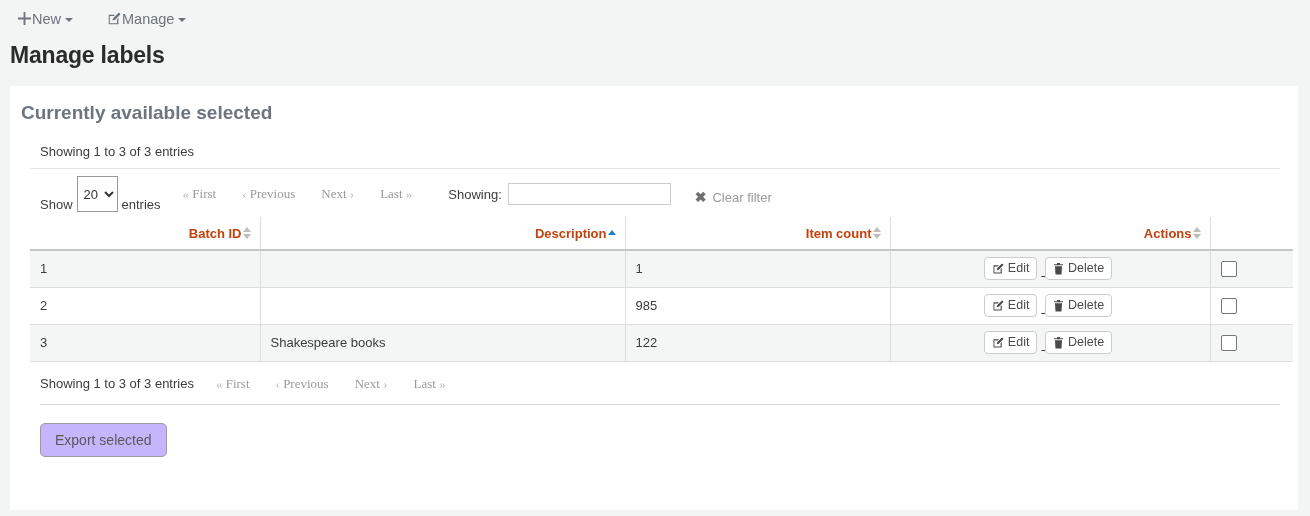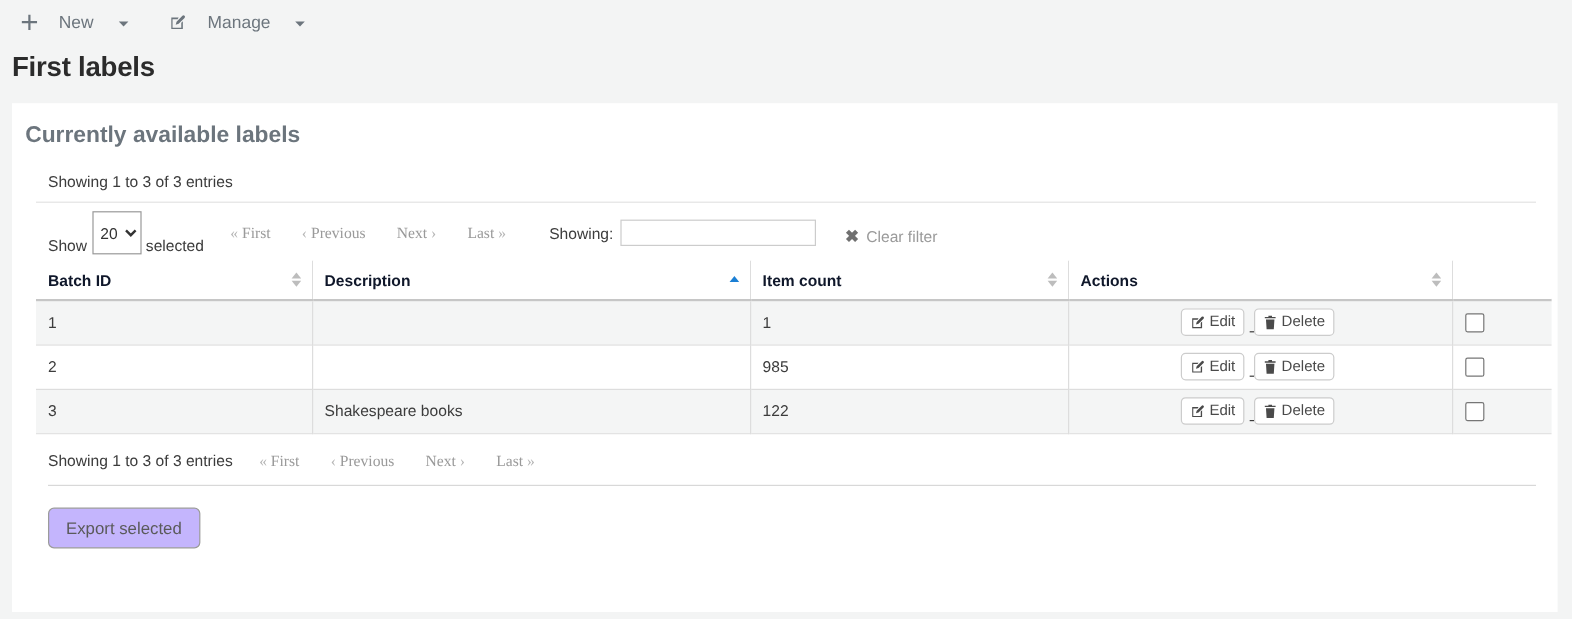--- a/index.html
+++ b/index.html
@@ -21,21 +21,21 @@
     height: 37px;
     background: #f3f4f4;
     display: flex;
     align-items: center;
     padding-left: 18px;
     box-sizing: border-box;
   }
   .tb-btn {
     display: flex;
     align-items: center;
-    gap: 18px;
+    gap: 1px;
     color: #6c757d;
     font-size: 14.5px;
     margin-right: 34px;
     cursor: pointer;
     user-select: none;
     white-space: nowrap;
   }
   .tb-btn .tb-ico {
     display: inline-flex;
     align-items: center;
@@ -183,24 +183,24 @@
     font-size: 13px;
   }
   table.dt th {
     border: 1px solid #dddddd;
     border-top: none;
     border-left: none;
     border-right: 1px solid #dddddd;
     border-bottom: 2px solid #c6c6c6;
     background: #ffffff;
     font-weight: bold;
-    color: #0f172a;
+    color: #c2410c;
     height: 33px;
     padding: 0 18px 0 10px;
-    text-align: left;
+    text-align: right;
     position: relative;
     box-sizing: border-box;
     cursor: pointer;
     white-space: nowrap;
     overflow: hidden;
   }
   table.dt th:first-child { border-left: none; }
   table.dt th.last-h { border-right: none; }
 
   .sort-ind {
@@ -325,37 +325,37 @@
       <svg width="14" height="14" viewBox="0 0 16 16" aria-hidden="true">
         <path d="M2 3h7L8 4.5H3.2v8.3h8.3V8L13 6.6V14H2z" fill="currentColor"></path>
         <path d="M14.6 1.4a1.4 1.4 0 0 0-2 0L7 7l-.8 2.8L9 9l5.6-5.6a1.4 1.4 0 0 0 0-2z" fill="currentColor"></path>
       </svg>
     </span>
     <span>Manage</span>
     <span class="caret"></span>
   </div>
 </div>
 
-<h1 class="page-title">First labels</h1>
+<h1 class="page-title">Manage labels</h1>
 
 <div class="panel">
-  <h2 class="panel-title">Currently available labels</h2>
+  <h2 class="panel-title">Currently available selected</h2>
 
   <div class="dt-wrap">
 
     <div class="showing-top">Showing 1 to 3 of 3 entries</div>
 
     <div class="controls">
 
       <div class="length-box">
         <span>Show</span>
         <select>
           <option>20</option>
         </select>
-        <span>selected</span>
+        <span>entries</span>
       </div>
 
       <div class="pager">
         <a><span class="chev">«</span> <span>First</span></a>
         <a><span class="chev">‹</span> <span>Previous</span></a>
         <a><span>Next</span> <span class="chev">›</span></a>
         <a><span>Last</span> <span class="chev">»</span></a>
       </div>
 
       <label class="search-box">

